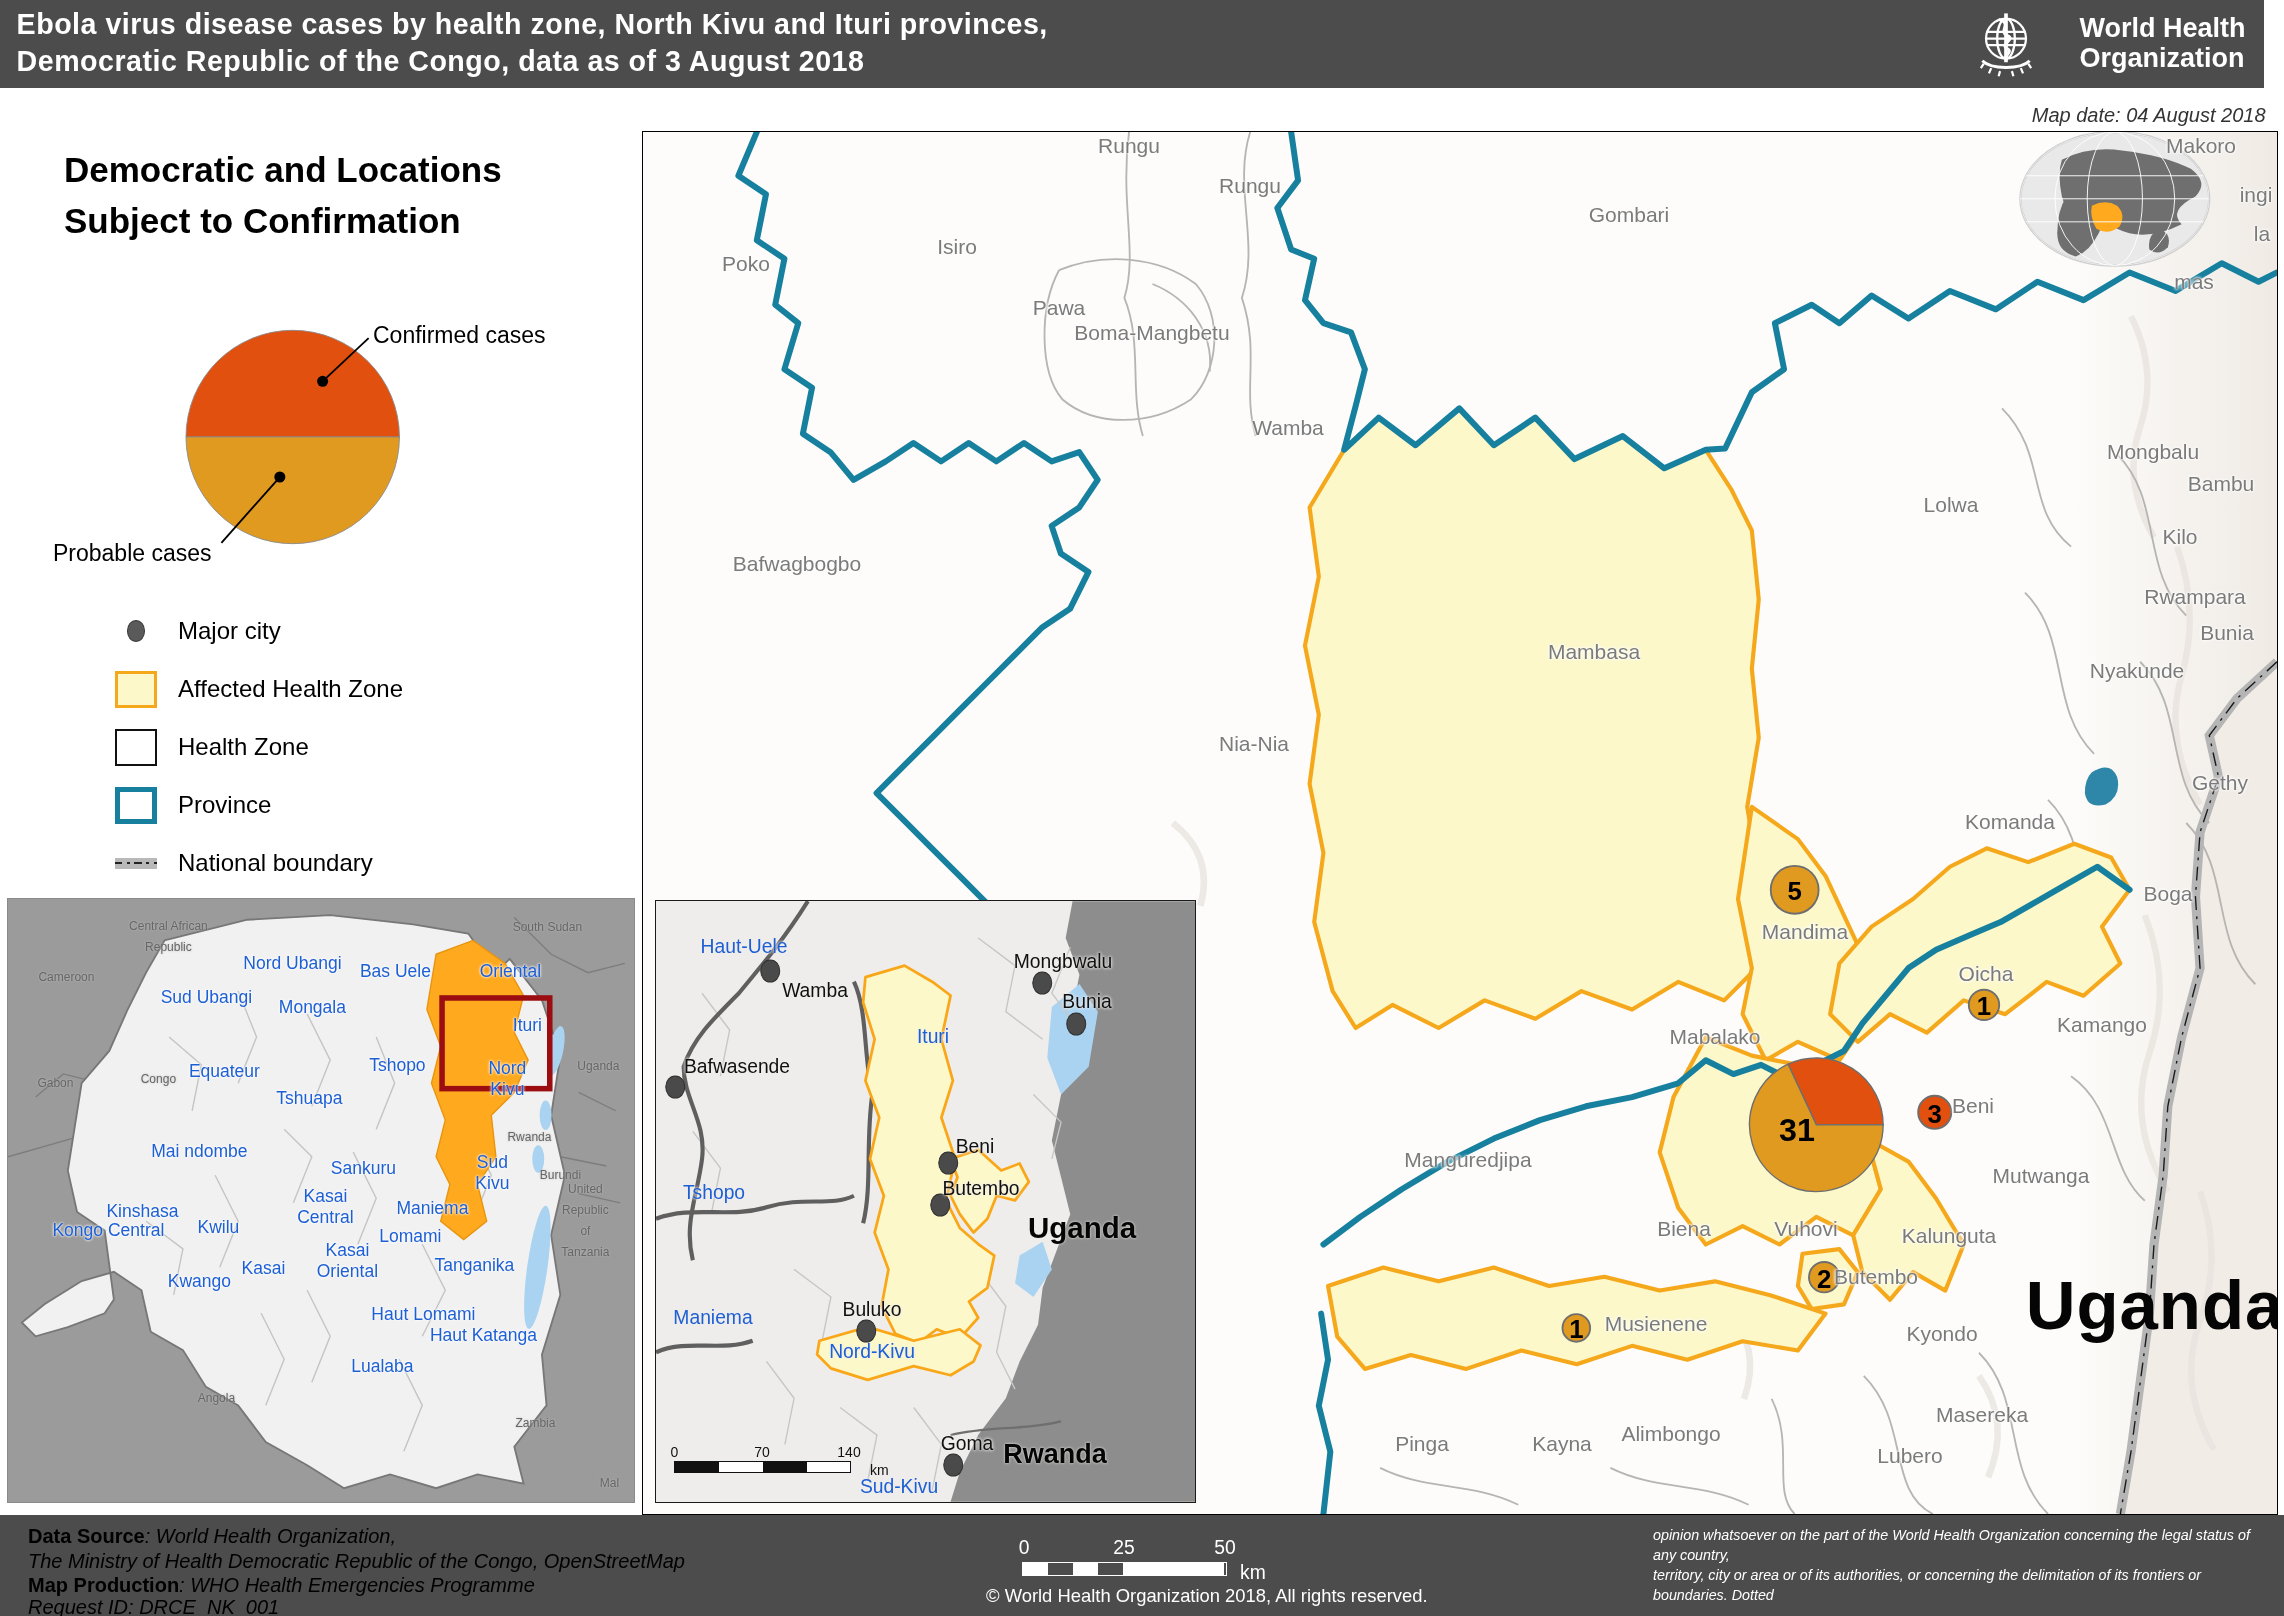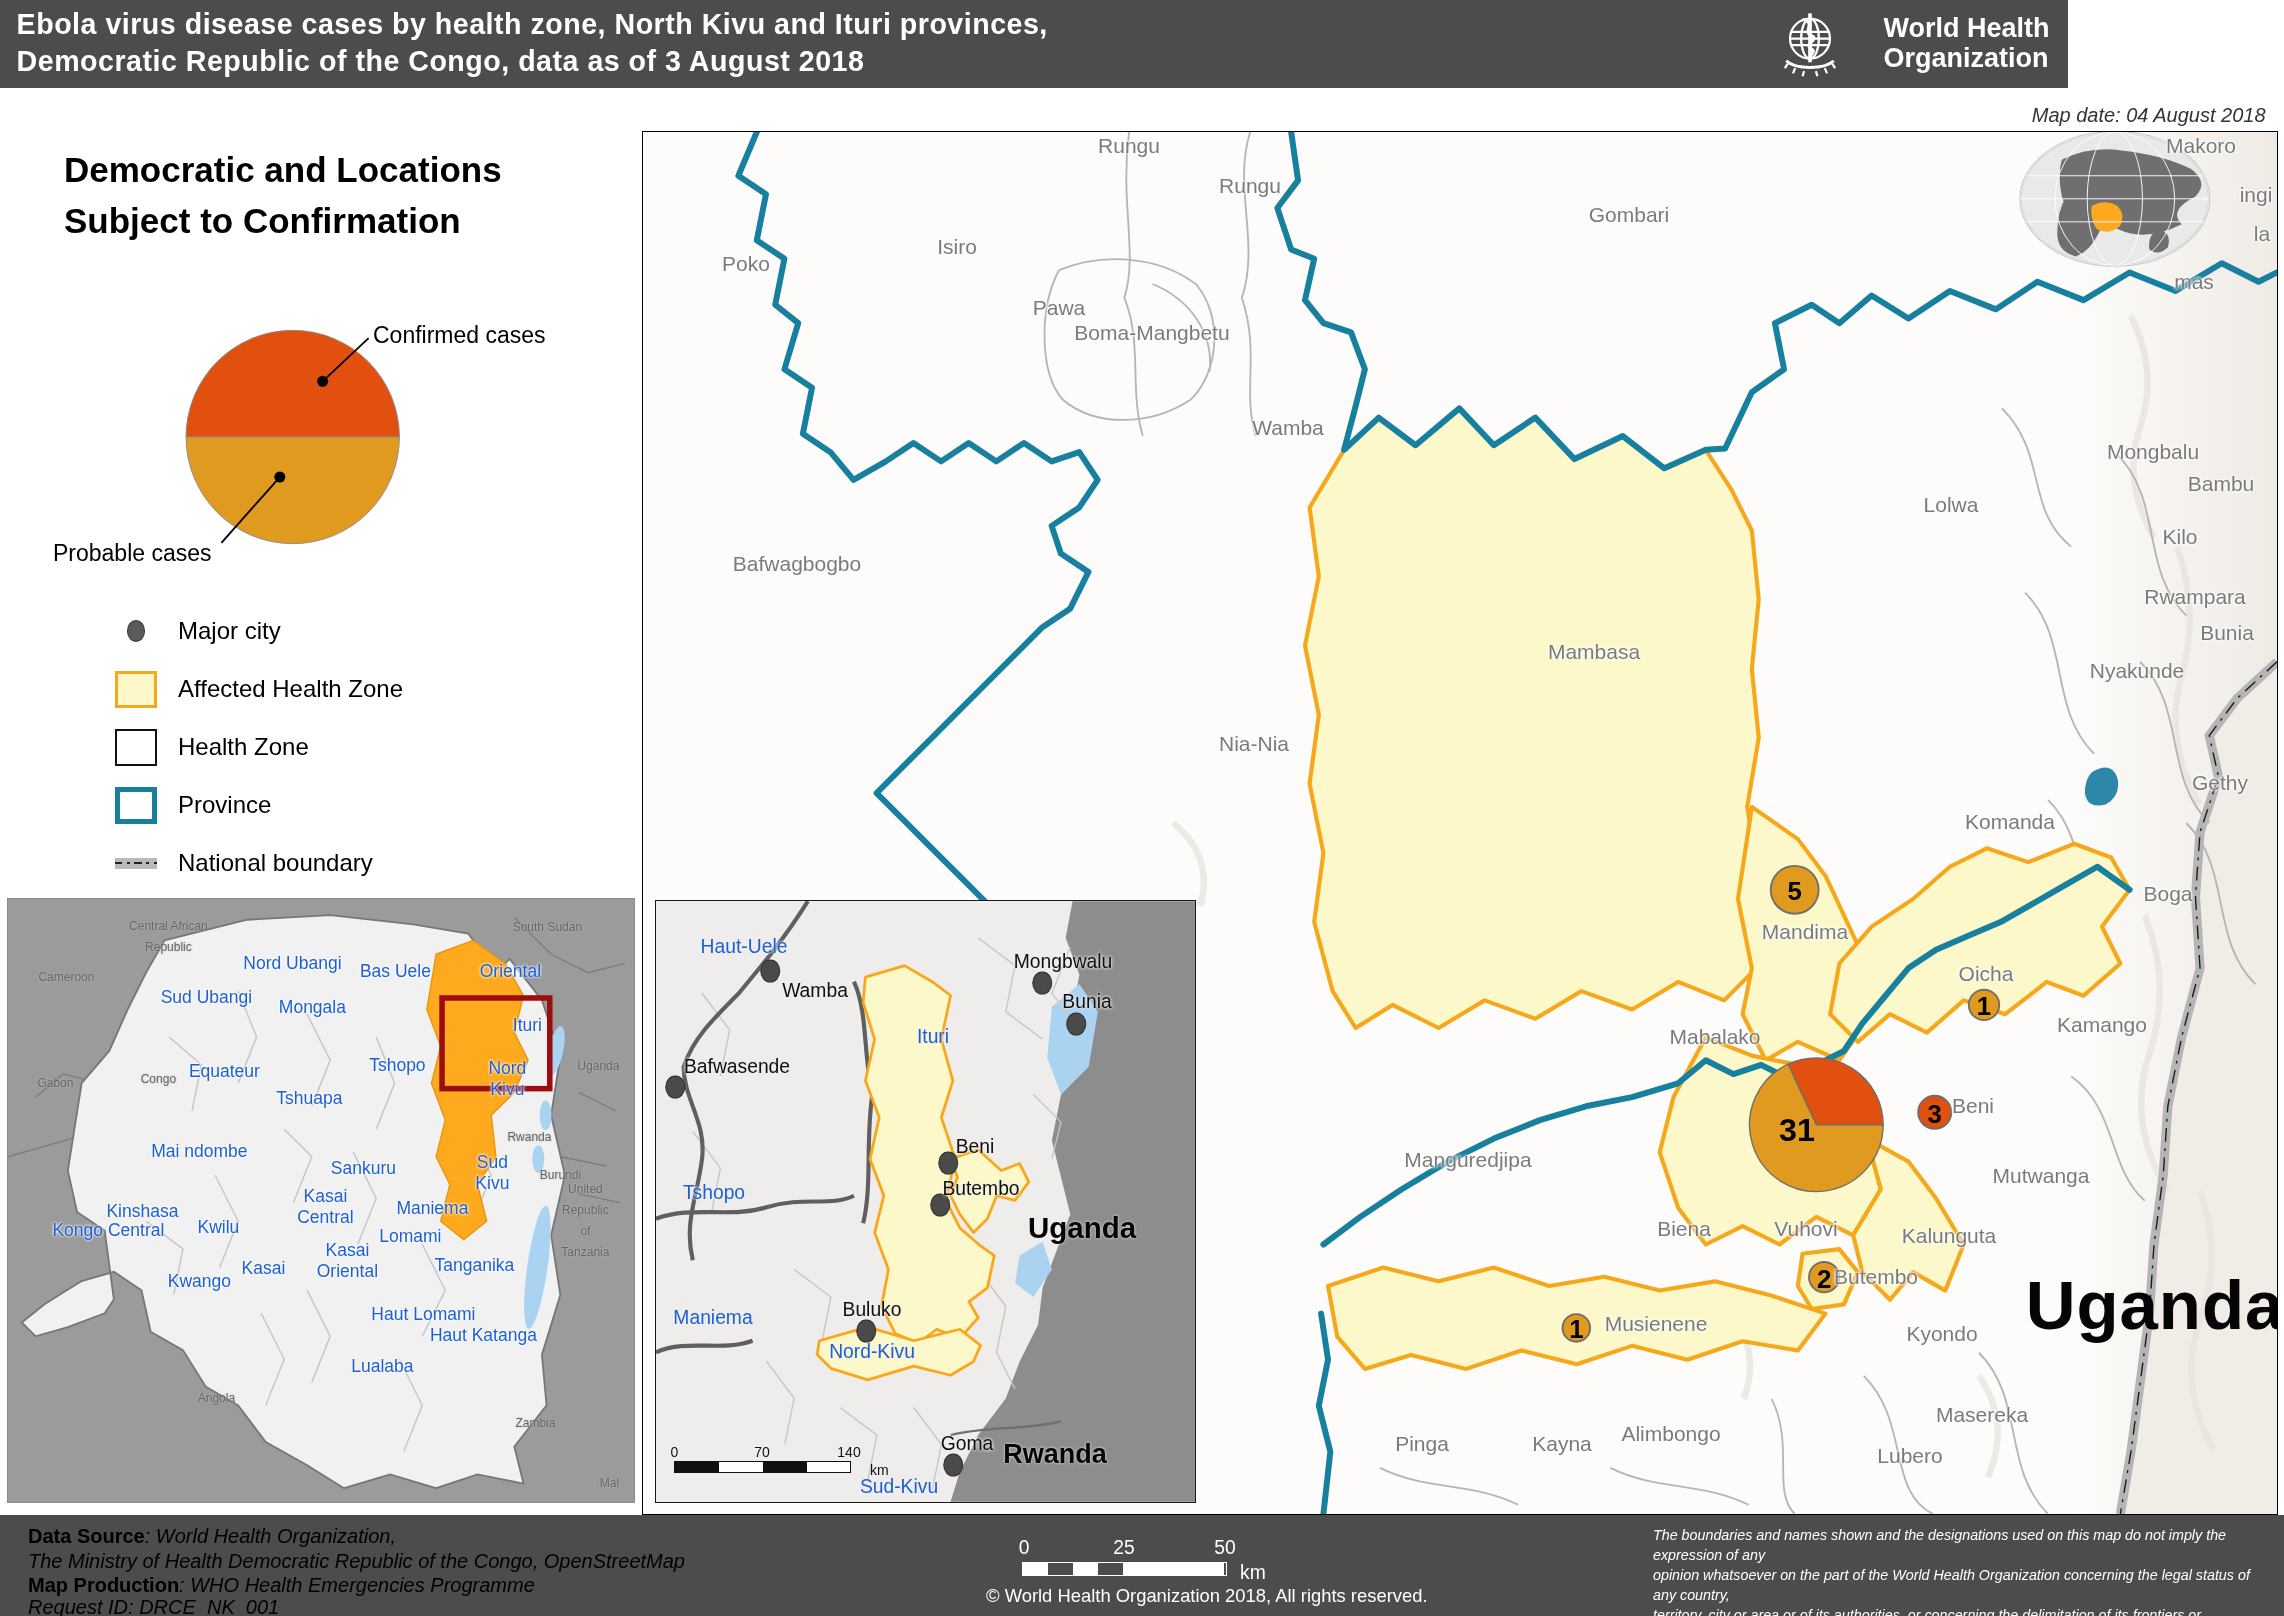--- a/index.html
+++ b/index.html
@@ -1,18 +1,18 @@
 <!DOCTYPE html>
 <html style="font-size:7.4px"><head>
 <meta charset="utf-8">
 <style>
   html,body{margin:0;padding:0;background:#ffffff;font-family:"Liberation Sans",sans-serif;}
   .page{position:relative;width:2284px;height:1616px;background:#fff;overflow:hidden;}
   
-  .header{position:absolute;left:0;top:0;width:2068px;height:88px;background:#4c4c4c;}
+  .header{position:absolute;left:0;top:0;width:2264px;height:88px;background:#4c4c4c;}
   .header-title{position:absolute;left:16.6px;top:6.4px;color:#fff;font-weight:bold;font-size:28.6px;line-height:37px;letter-spacing:0.5px;}
   .who-block{position:absolute;right:18.4px;top:4.6px;height:78px;display:flex;align-items:center;}
   .who-name{color:#fff;font-weight:bold;font-size:27px;line-height:29.5px;margin-left:30px;}
   .map-date{position:absolute;right:18.4px;top:104px;font-style:italic;font-size:20px;color:#333;}
   
   .panel-title{position:absolute;left:64px;top:144px;font-size:35px;line-height:51px;font-weight:bold;color:#000;}
   .pie-label{position:absolute;font-size:23px;color:#000;white-space:nowrap;}
   .legend{position:absolute;left:115px;top:602px;}
   .legend-row{position:relative;height:58px;display:flex;align-items:center;}
   .legend-icon{width:42px;height:37px;flex:0 0 42px;display:flex;align-items:center;justify-content:center;box-sizing:border-box;}
@@ -451,19 +451,18 @@
   <div class="fscale-bar">
     <div class="fseg" style="width:25px;background:#fff;"></div>
     <div class="fseg" style="width:25px;background:#4c4c4c;"></div>
     <div class="fseg" style="width:25px;background:#fff;"></div>
     <div class="fseg" style="width:25px;background:#4c4c4c;"></div>
     <div class="fseg" style="width:101px;background:#fff;"></div>
   </div>
   <span class="fkm" style="position: absolute; left: 1240px; top: 1562px;">km</span>
   <div class="copyright">© World Health Organization  2018,  All rights reserved.</div>
   <div class="disclaimer">
-      <div>The boundaries and names shown and the designations used on this map do not imply the expression of any</div>
       <div>opinion whatsoever on the part of the World Health Organization concerning the legal status of any country,</div>
       <div>territory, city or area or of its authorities, or concerning the delimitation of its frontiers or boundaries. Dotted</div>
     </div>
 
 </div>
 
 
 </body></html>

